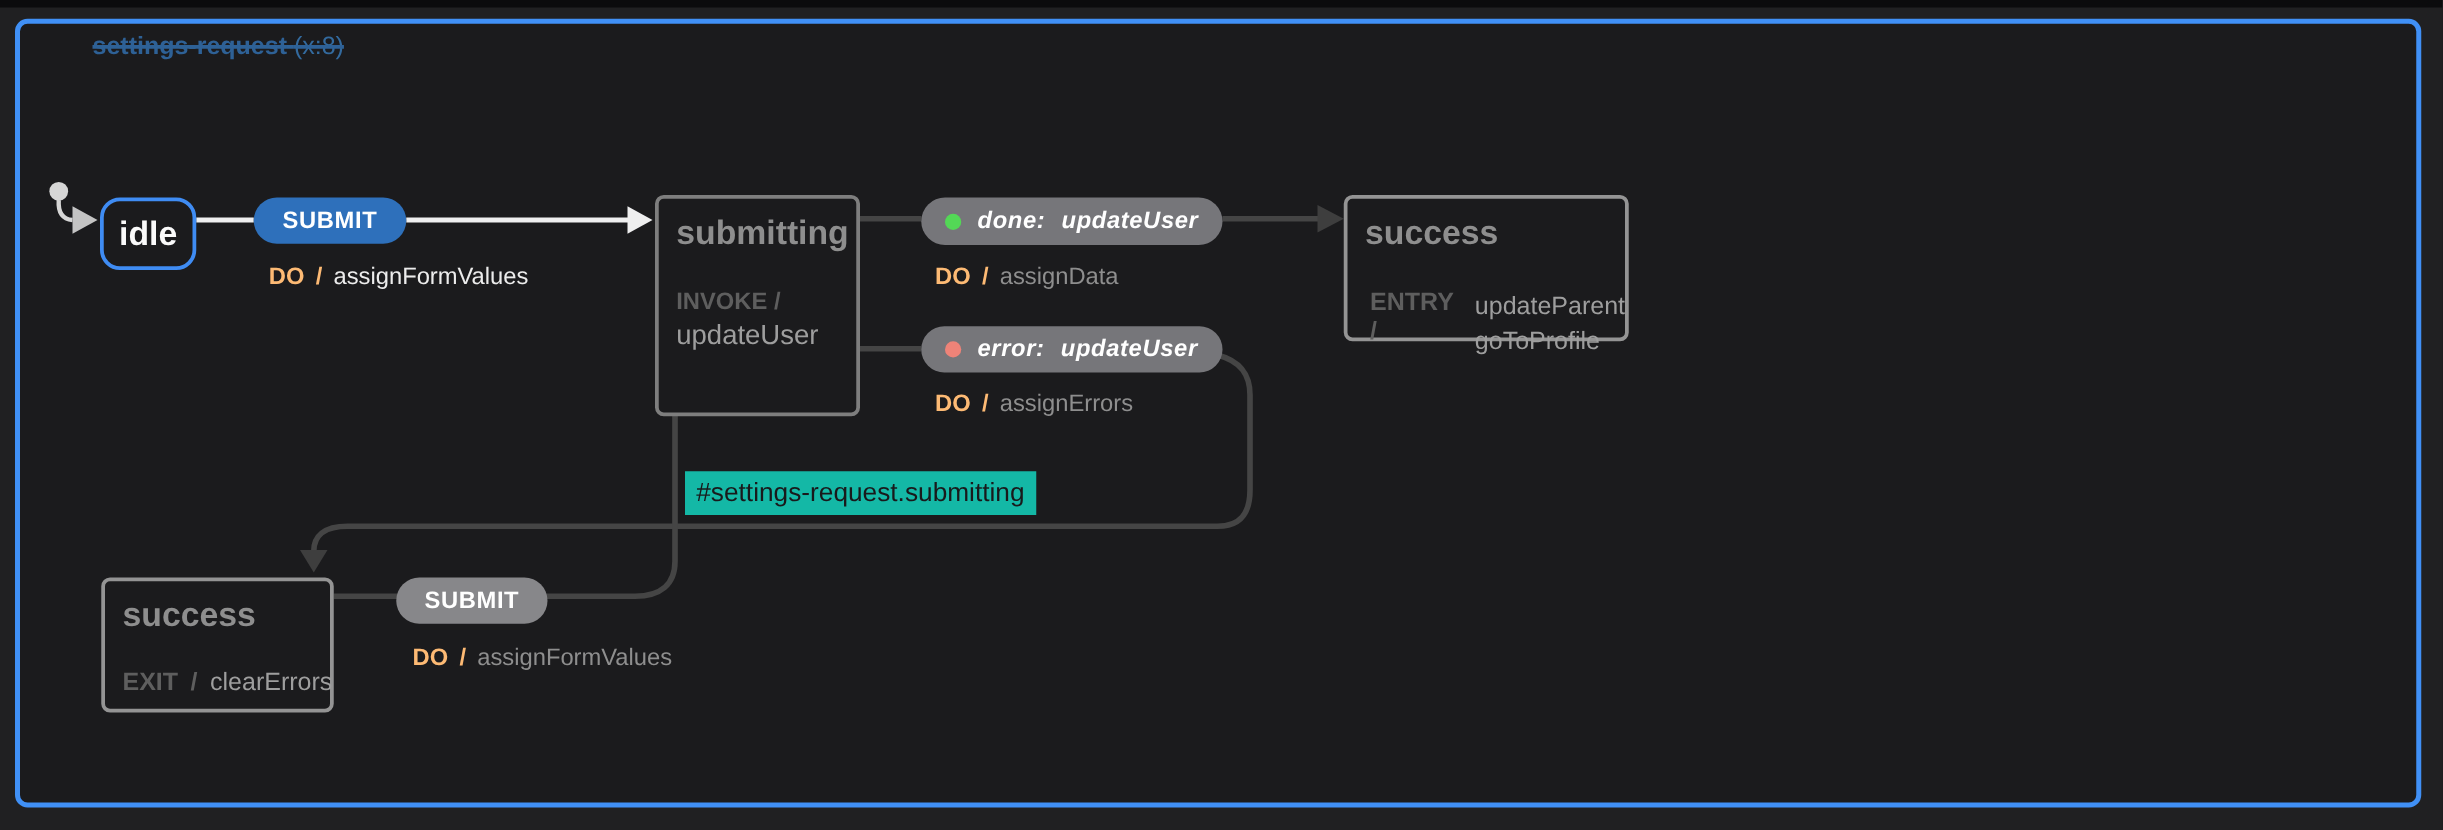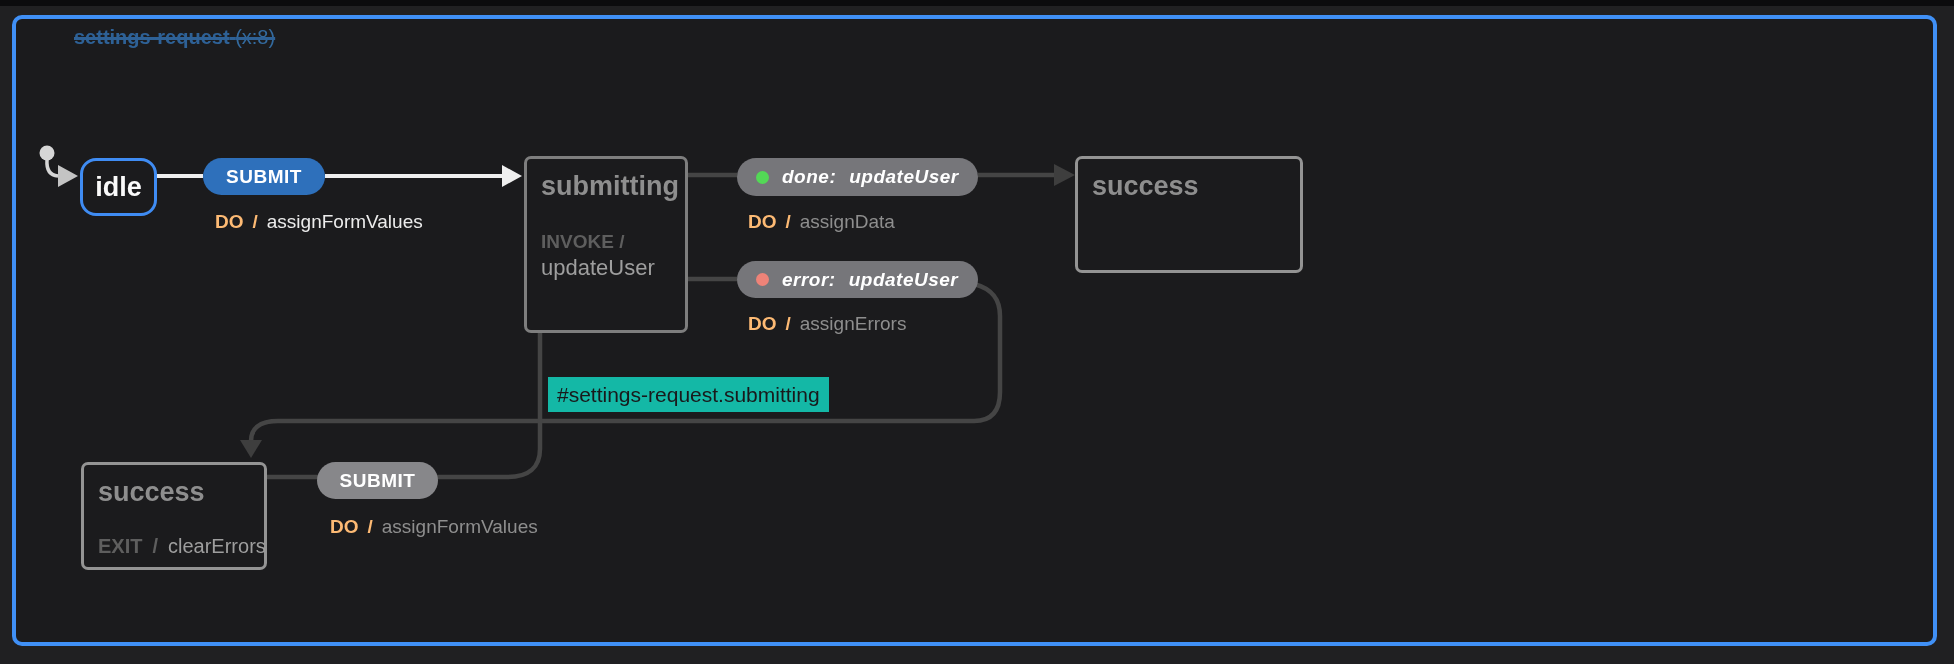--- a/index.html
+++ b/index.html
@@ -119,20 +119,30 @@
     <div class="state-title">submitting</div>
     <div class="invoke-row">
       <span class="kw">INVOKE</span>
       <span class="kw">/</span>
     </div>
     <div class="invoke-src">updateUser</div>
   </div>
 
   <div class="state state-success">
     <div class="state-title">success</div>
+    <div class="entry-row">
+      <span>
+        <span class="kw">ENTRY</span>
+        <span class="kw">/</span>
+      </span>
+      <span class="entry-actions">
+        <span>updateParent</span>
+        <span>goToProfile</span>
+      </span>
+    </div>
   </div>
 
   <div class="state state-failed">
     <div class="state-title">success</div>
     <div class="exit-row">
       <span class="kw">EXIT</span>
       <span class="kw">/</span>
       <span class="action">clearErrors</span>
     </div>
   </div>

